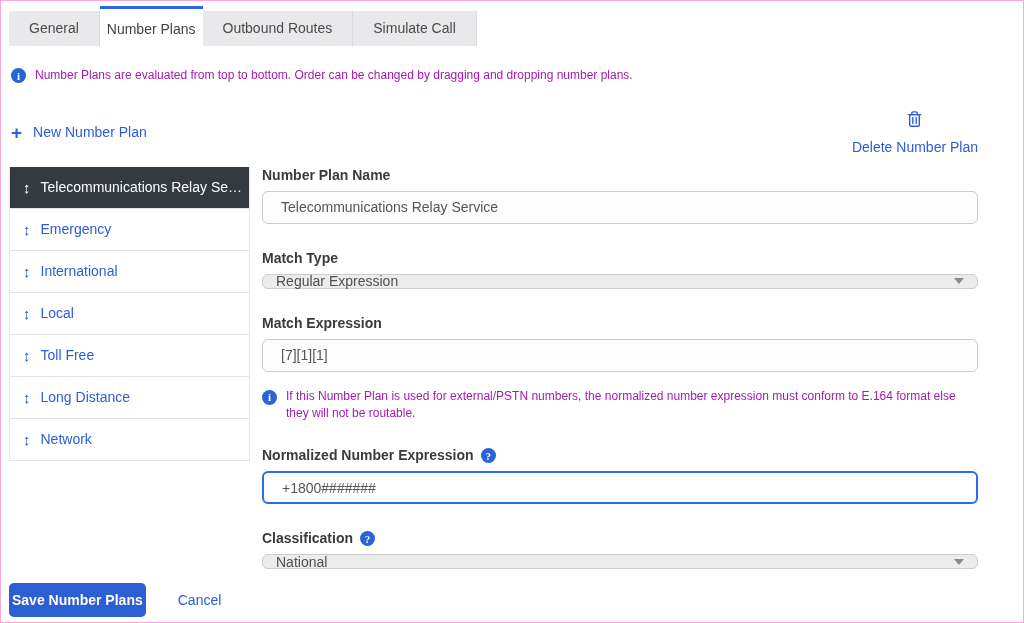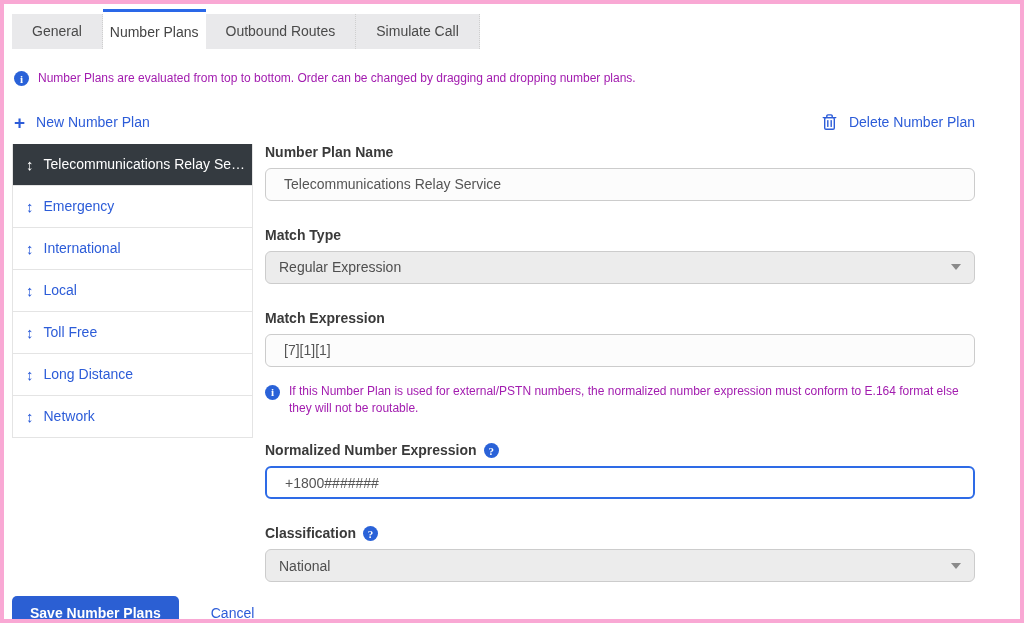--- a/index.html
+++ b/index.html
@@ -1,19 +1,19 @@
 <!DOCTYPE html>
 <html><head>
 <meta charset="utf-8">
 <style>
   * { margin:0; padding:0; }
   body { background:#888; font-family:"Liberation Sans", sans-serif; }
   .frame {
     width:1024px; height:623px; box-sizing:border-box;
-    border:4px solid #f9a8d4; background:#fff; overflow:hidden;
+    border:1px solid #f9a8d4; background:#fff; overflow:hidden;
   }
 
   
   .tabbar { display:flex; align-items:flex-start; padding:5px 0 0 8px; height:47px; }
   .tab {
     margin-top:5px; height:35px; line-height:35px; padding:0 20px;
     background:#e9e9eb; color:#4a4a4a; font-size:14px; cursor:pointer;
     border-right:1px dotted #cfcfcf; white-space:nowrap;
   }
   .tab.active {
@@ -30,21 +30,21 @@
     justify-content:center; flex:0 0 15px; font-family:"Liberation Serif", serif;
     margin-top:1px; user-select:none;
   }
   .info-text { font-size:12px; color:#a21caf; line-height:1.4; }
 
   
   .actions-row { display:flex; justify-content:space-between; align-items:center; margin:26px 45px 0 10px; }
   .link { color:#2c5cd8; font-size:14px; text-decoration:none; cursor:pointer; }
   .new-plan { display:inline-flex; align-items:center; gap:11px; }
   .plus-glyph { color:#2c5cd8; font-size:19px; font-weight:bold; line-height:1; }
-  .delete-plan { display:inline-flex; align-items:center; gap:11px; }
+  .delete-plan { display:inline-flex; align-items:center; gap:11px;flex-direction:column; }
 
   
   .content { display:flex; align-items:flex-start; margin:12px 45px 0 8px; }
   .plan-list { flex:0 0 239px; width:239px; border:1px solid #e4e4e4; border-top:none; }
   .plan-item {
     height:41px; display:flex; align-items:center; gap:10px;
     padding:0 6px 0 13px; border-bottom:1px solid #e4e4e4;
     font-size:14px; color:#2c5cd8; cursor:pointer; background:#fff;
     white-space:nowrap; overflow:hidden;
   }
@@ -59,36 +59,36 @@
     margin:26px 0 8px; display:flex; align-items:flex-end; gap:7px;
   }
   .field-label.first { margin-top:0; }
   .text-input {
     display:block; width:100%; box-sizing:border-box; height:33px;
     border:1px solid #ccc; border-radius:6px; padding:0 18px;
     font-size:14px; color:#555; background:#fcfcfc; font-family:inherit; outline:none;
   }
   .text-input.focused { border:2px solid #2e6be6; background:#fff; }
   .select {
-    height:33px; box-sizing:border-box; border:1px solid #ccc; border-radius:6px;
+    height:15px; box-sizing:border-box; border:1px solid #ccc; border-radius:6px;
     background:#ececec; display:flex; align-items:center; justify-content:space-between;
     padding:0 13px; font-size:14px; color:#4f4f4f; cursor:pointer;
   }
   .caret {
     width:0; height:0; border-left:5px solid transparent;
     border-right:5px solid transparent; border-top:6px solid #8a8a8a;
   }
   .note-row { display:flex; align-items:flex-start; gap:9px; margin-top:16px; }
   .note-row .icon-circle { margin-top:2px; }
 
   
   .footer { display:flex; align-items:center; gap:32px; margin:14px 10px 0 8px; }
   .save-btn {
     background:#2b5fd3; color:#fff; font-weight:bold; font-size:14px;
-    border:none; border-radius:5px; height:34px; padding:0 18px;
+    border:none; border-radius:5px; height:34px; padding:0 3px;
     cursor:pointer; font-family:inherit;
   }
   .trash-svg { display:block; }
 </style>
 </head>
 <body>
 
 <div class="frame">
 
   <div class="tabbar">

